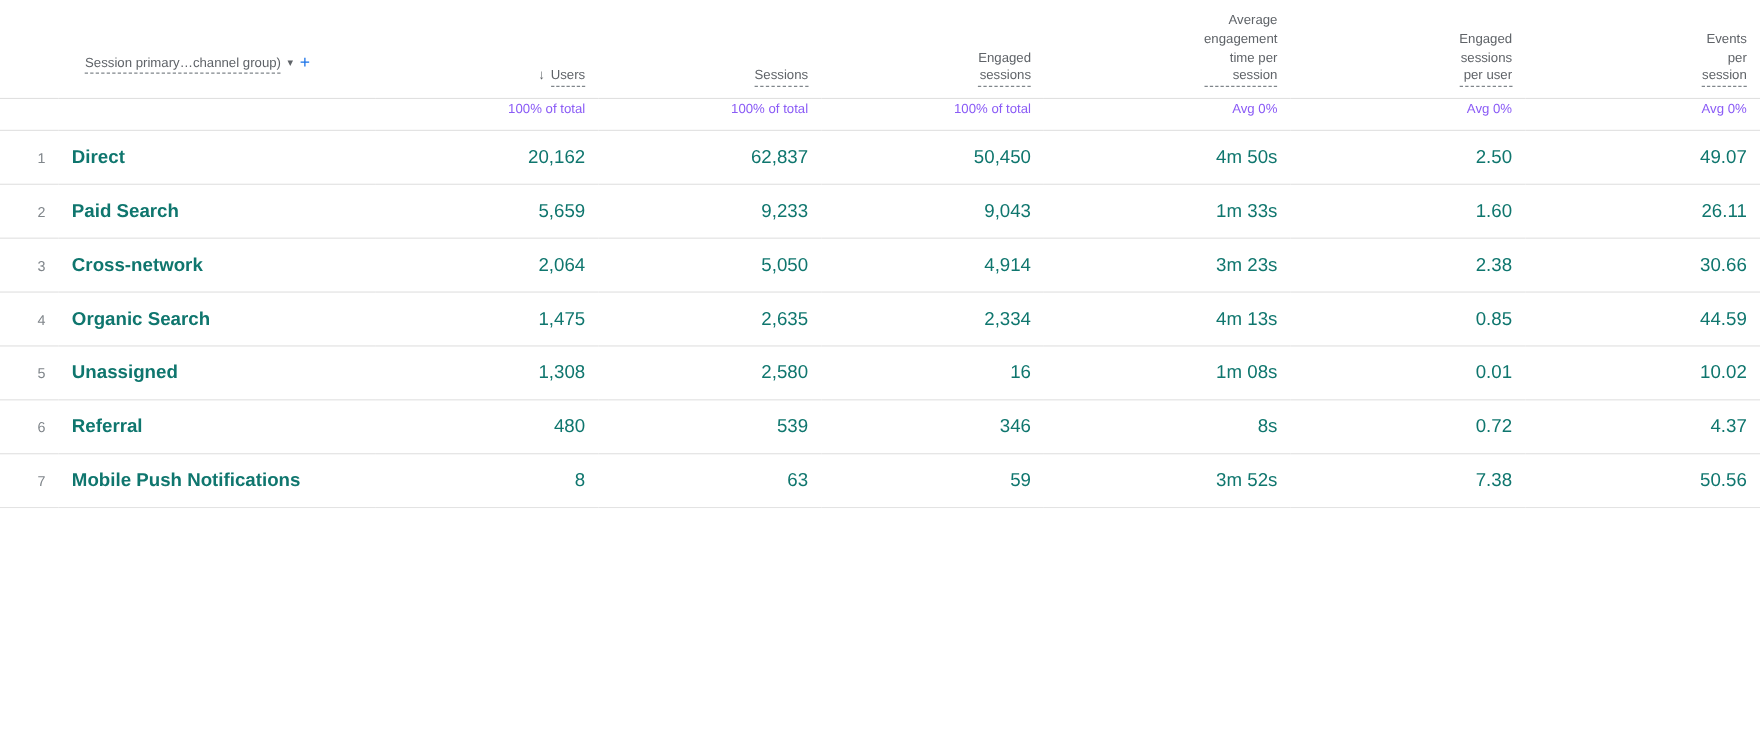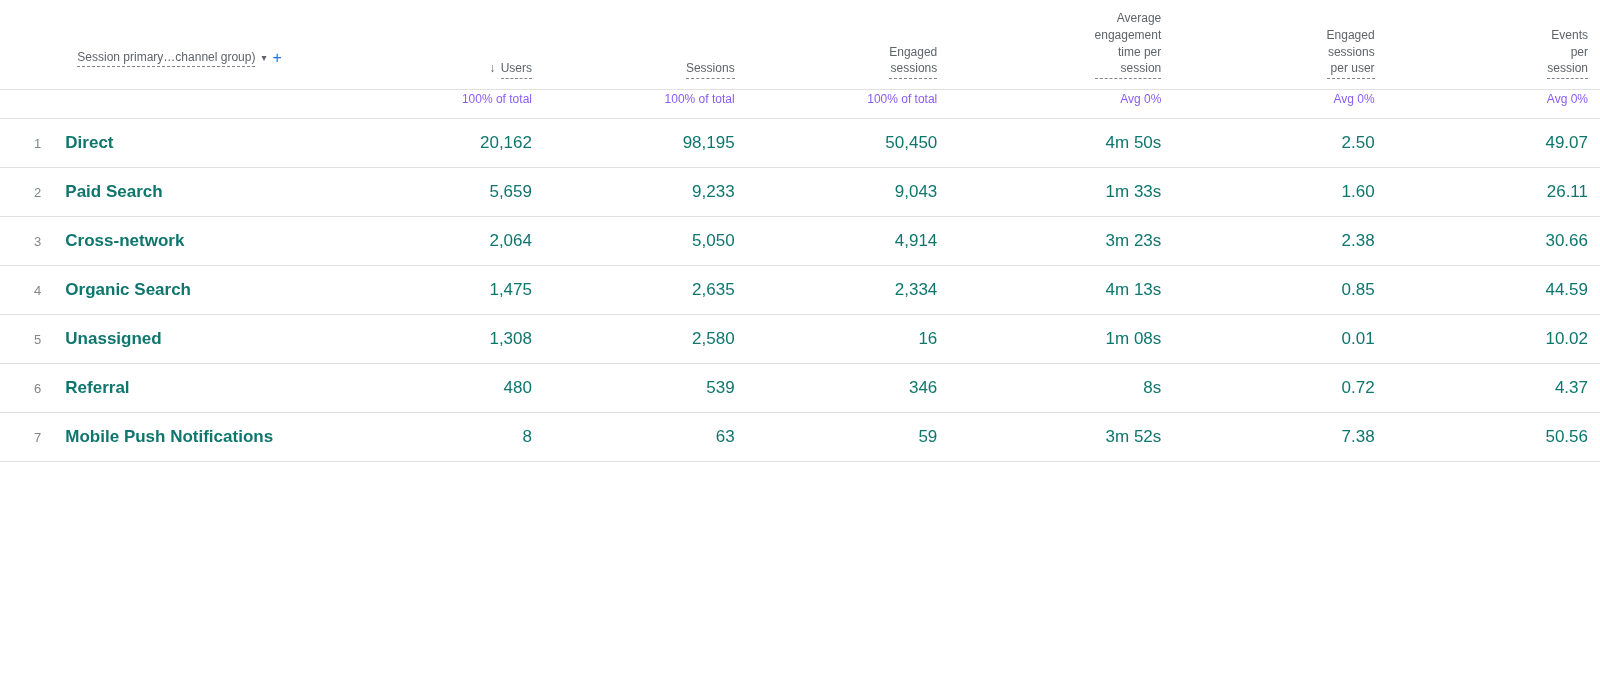--- a/index.html
+++ b/index.html
@@ -172,21 +172,21 @@
         <td>100% of total</td>
         <td>100% of total</td>
         <td>Avg 0%</td>
         <td>Avg 0%</td>
         <td>Avg 0%</td>
       </tr>
     <tr class="data-row">
     <td class="col-index-cell">1</td>
     <td class="col-name-cell">Direct</td>
     <td>20,162</td>
-    <td>98,195</td>
+    <td>62,837</td>
     <td>50,450</td>
     <td>4m 50s</td>
     <td>2.50</td>
     <td>49.07</td>
   </tr>
         <tr class="data-row">
     <td class="col-index-cell">2</td>
     <td class="col-name-cell">Paid Search</td>
     <td>5,659</td>
     <td>9,233</td>

